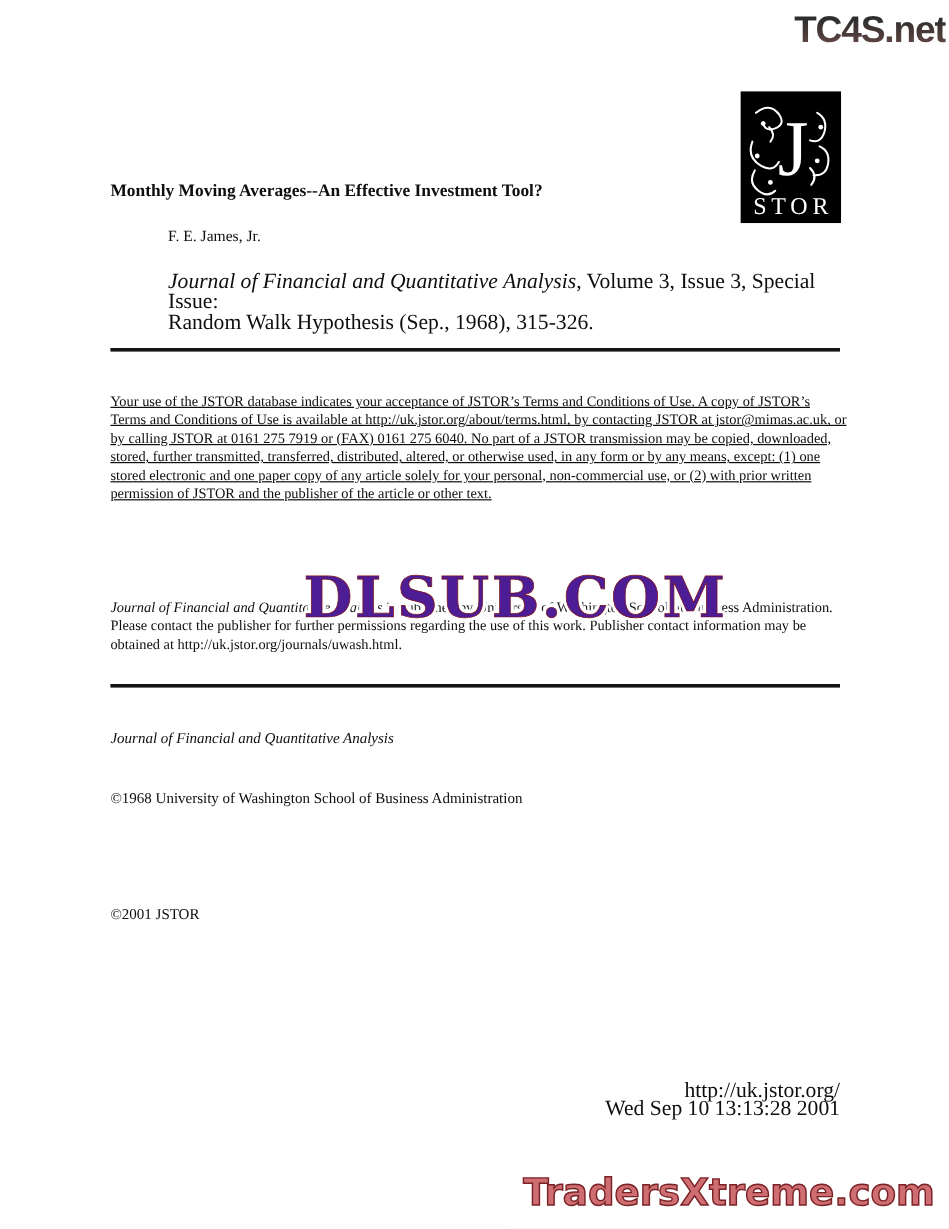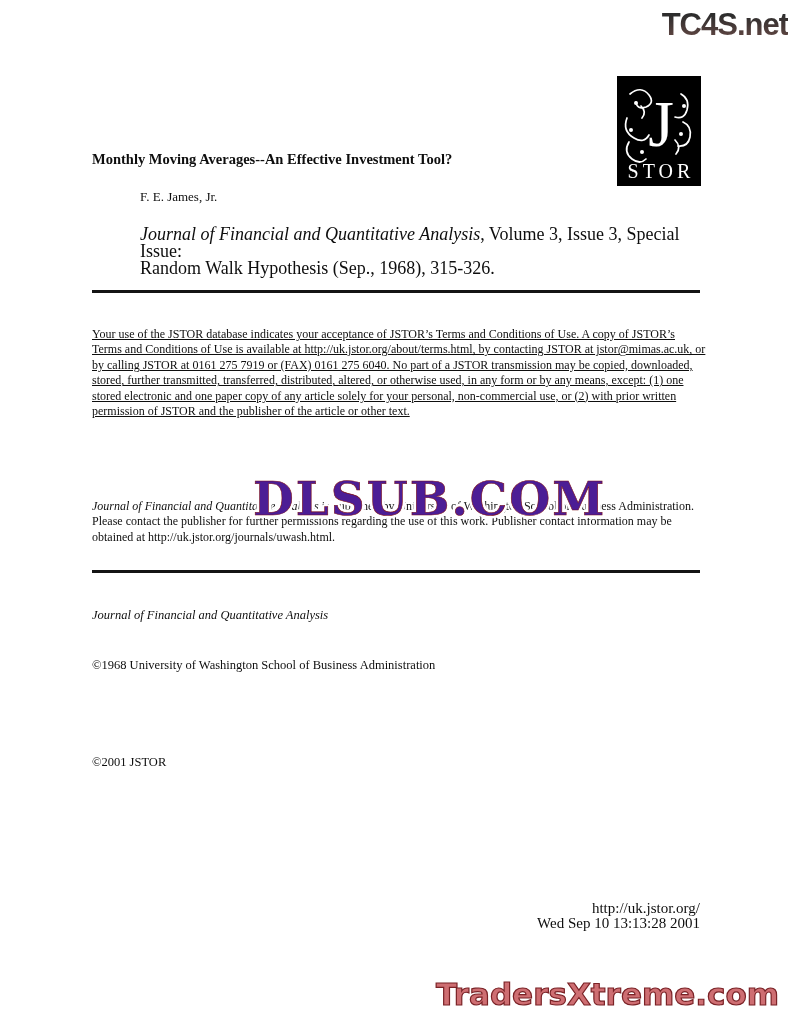--- a/index.html
+++ b/index.html
@@ -77,21 +77,21 @@
 
   
   .f-line { position:absolute; left:92px; font-size:12.5px; line-height:15.2px; }
   .f-journal { top:608px; font-style:italic; }
   .f-c1968 { top:658px; }
   .f-trademark { top:669px; width:622px; }
   .f-c2001 { top:715px;margin-top:40px; }
 
   .url-block {
     position:absolute; right:91px; top:901px;
-    font-size:15px; line-height:15px; text-align:right;
+    font-size:18px; line-height:15px; text-align:right;
   }
 </style>
 </head>
 <body>
 
 <div class="page">
 
   <div class="wm-top">TC4S.net</div>
 
   <div class="logo">

